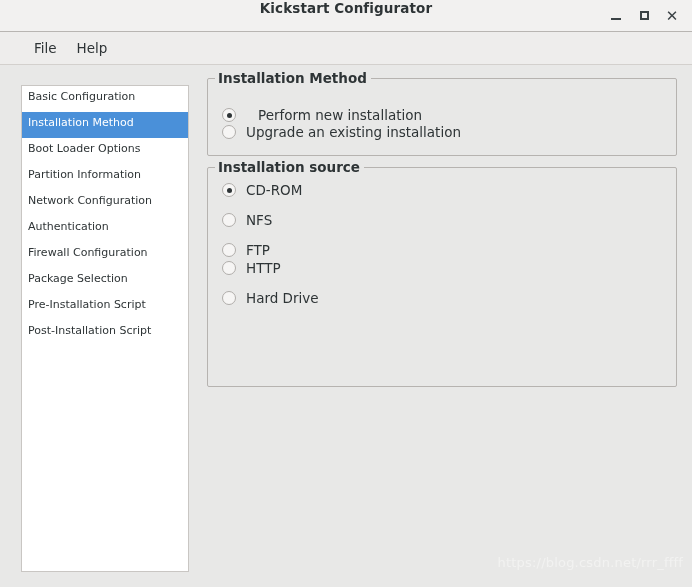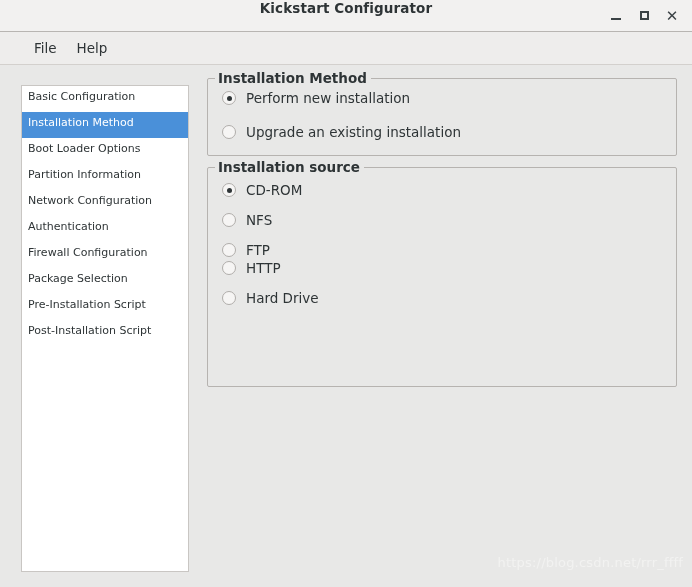--- a/index.html
+++ b/index.html
@@ -247,21 +247,21 @@
       <div class="side-item">Authentication</div>
       <div class="side-item">Firewall Configuration</div>
       <div class="side-item">Package Selection</div>
       <div class="side-item">Pre-Installation Script</div>
       <div class="side-item">Post-Installation Script</div>
     </div>
 
     <div class="groupbox" id="group-method">
       <div class="gb-title">Installation Method</div>
 
-      <div class="radio-row checked" style="top: 11px;">
+      <div class="radio-row checked" style="top: 28px; gap: 12px;">
         <span class="radio-mark"></span>
         <span class="radio-label">Perform new installation</span>
       </div>
 
       <div class="radio-row" style="top: 45px;">
         <span class="radio-mark"></span>
         <span class="radio-label">Upgrade an existing installation</span>
       </div>
     </div>
 

